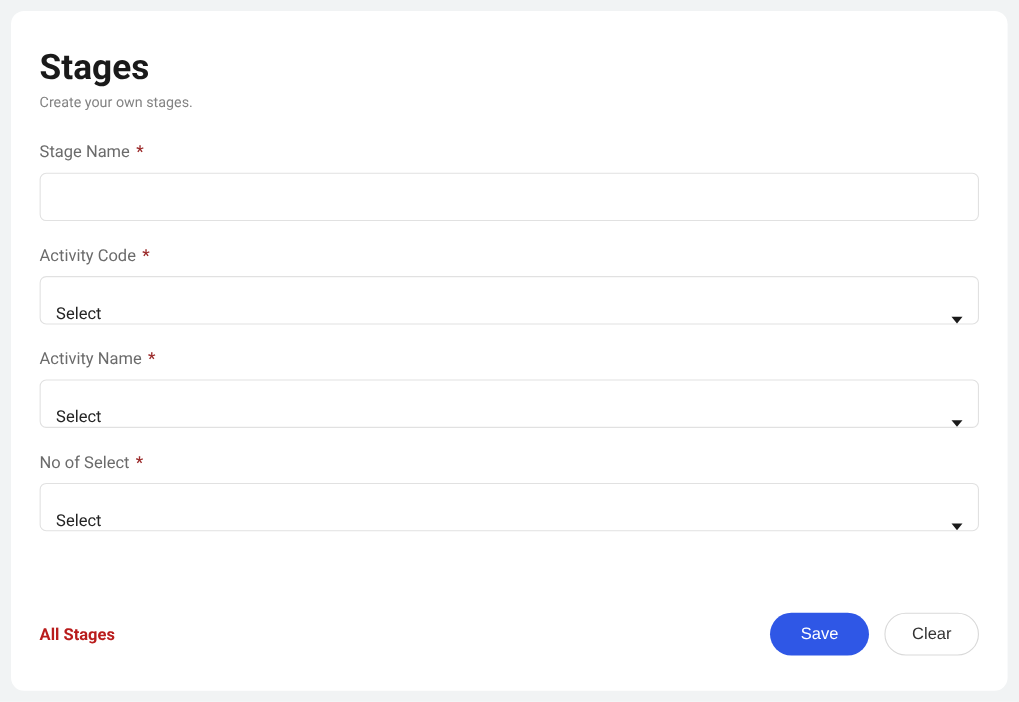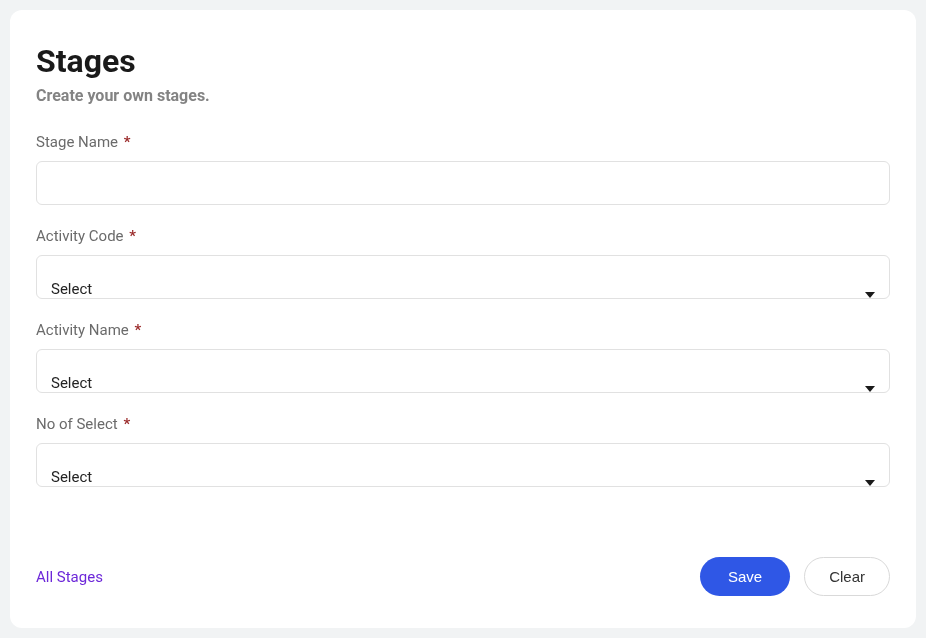--- a/index.html
+++ b/index.html
@@ -25,23 +25,22 @@
     .header {
       margin-bottom: 28px;
     }
     .title {
       font-size: 32px;
       font-weight: 700;
       color: #1a1a1a;
       margin-bottom: 6px;
     }
     .subtitle {
-      font-size: 16px;
+      font-size: 13px;
       color: #838383;
-      font-weight: bold;
     }
     .form-group {
       margin-bottom: 22px;
     }
     .label {
       display: block;
       font-size: 15px;
       color: #6b6b6b;
       margin-bottom: 10px;
     }
@@ -86,24 +85,25 @@
     .spacer {
       flex: 1;
     }
     .footer {
       display: flex;
       align-items: center;
       justify-content: space-between;
       margin-top: 20px;
     }
     .link {
-      color: #6d28d9;
+      color: #b91c1c;
       font-size: 15px;
       cursor: pointer;
       text-decoration: none;
+      font-weight: bold;
     }
     .buttons {
       display: flex;
       gap: 14px;
     }
     .btn {
       border-radius: 22px;
       font-size: 15px;
       padding: 10px 24px;
       cursor: pointer;

